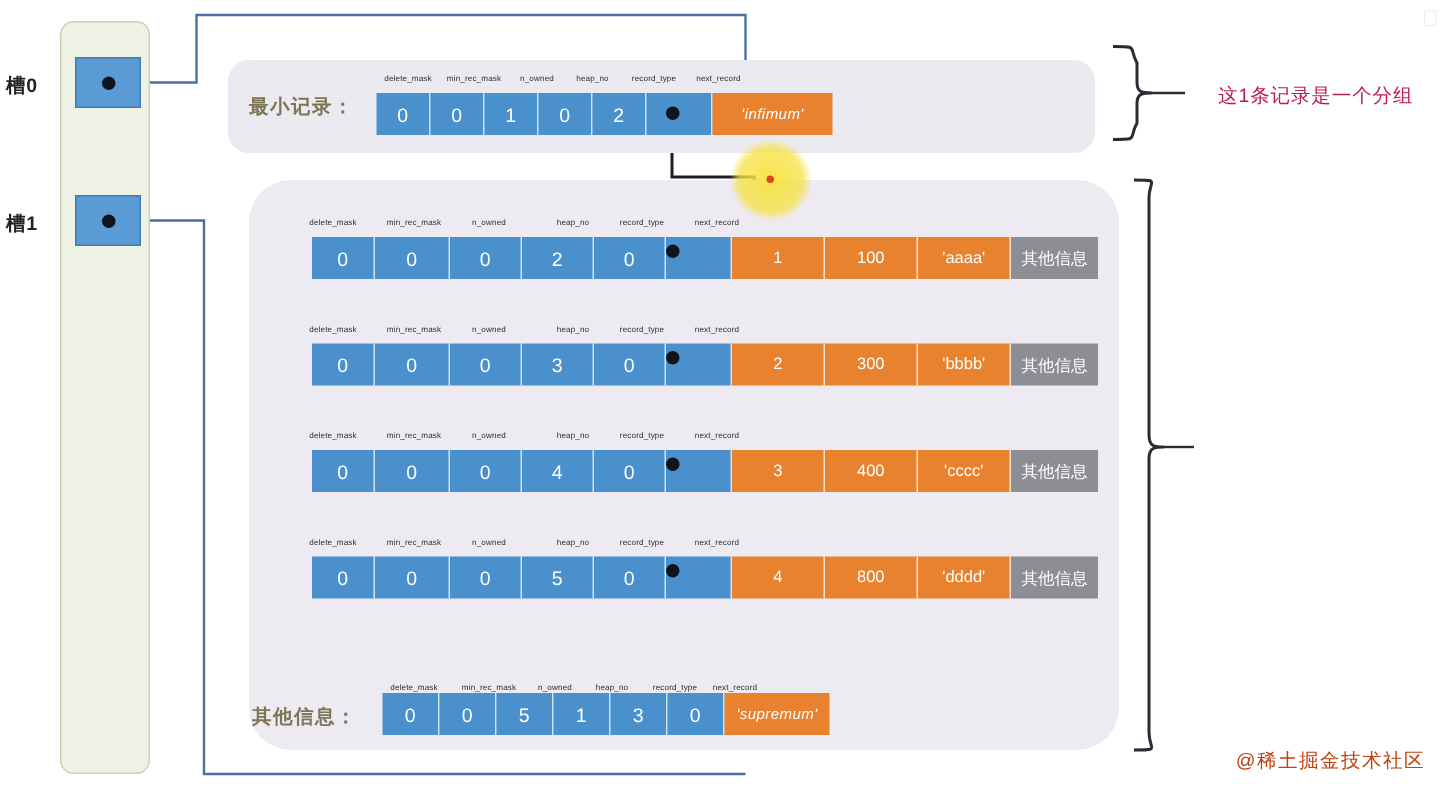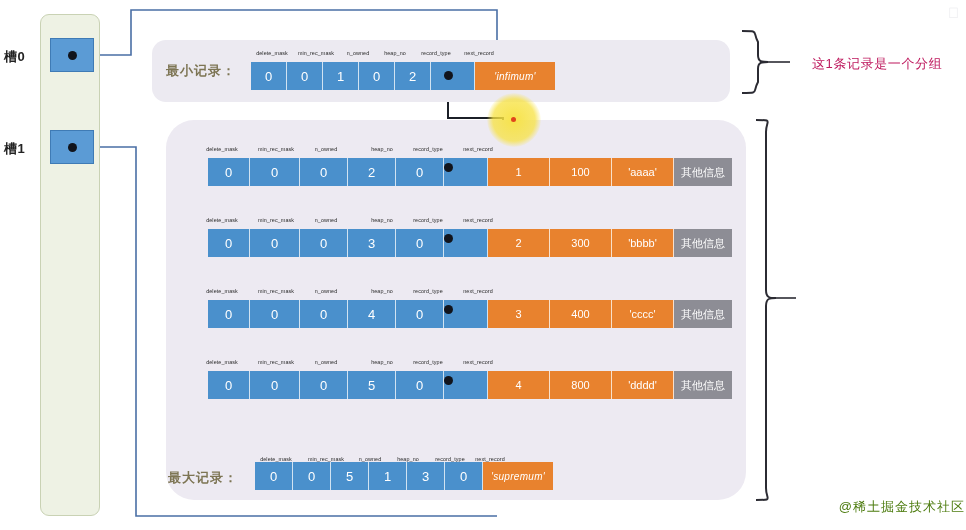--- a/index.html
+++ b/index.html
@@ -86,22 +86,22 @@
     z-index: 6;
   }
 
   
   .note {
     position: absolute;
     font-size: 13px; font-weight: normal; color: #be185d;
     letter-spacing: .6px; white-space: nowrap;
   }
   .watermark {
-    position: absolute; right: 1px; bottom: 14px;
-    font-size: 13px; color: #4d7c0f; letter-spacing: 1px;
+    position: absolute; right: 16px; bottom: 14px;
+    font-size: 13px; color: #c2410c; letter-spacing: 1px;
   }
   .glow {
     position: absolute; width: 54px; height: 54px;
     border-radius: 50%;
     background: radial-gradient(circle, rgba(247,226,66,.95) 0%, rgba(247,226,66,.75) 55%, rgba(247,226,66,0) 72%);
     z-index: 4;
   }
   .glow-dot {
     position: absolute; width: 5px; height: 5px;
     background: #e0451c; border-radius: 50%; z-index: 7;
@@ -269,21 +269,21 @@
     <div class="cell blue" style="width:48px">5</div>
     <div class="cell blue" style="width:48px">0</div>
     <div class="cell blue" style="width:44px"></div>
     <div class="cell orange" style="width:62px">4</div>
     <div class="cell orange" style="width:62px">800</div>
     <div class="cell orange" style="width:62px">'dddd'</div>
     <div class="cell gray" style="width:58px">其他信息</div>
   </div>
   <div class="nextdot" style="left:444px; top:376px;"></div>
 
-  <div class="rowlabel" style="left:168px; top:469px;">最大记录：</div>
+  <div class="rowlabel" style="left:168px; top:469px;">其他信息：</div>
   <div class="hdr" style="left:250px; top:456px; width:240px;">
     <span style="left:26px">delete_mask</span>
     <span style="left:76px">min_rec_mask</span>
     <span style="left:120px">n_owned</span>
     <span style="left:158px">heap_no</span>
     <span style="left:200px">record_type</span>
     <span style="left:240px">next_record</span>
   </div>
   <div class="rec" style="left:255px; top:462px;">
     <div class="cell blue" style="width:38px">0</div>

